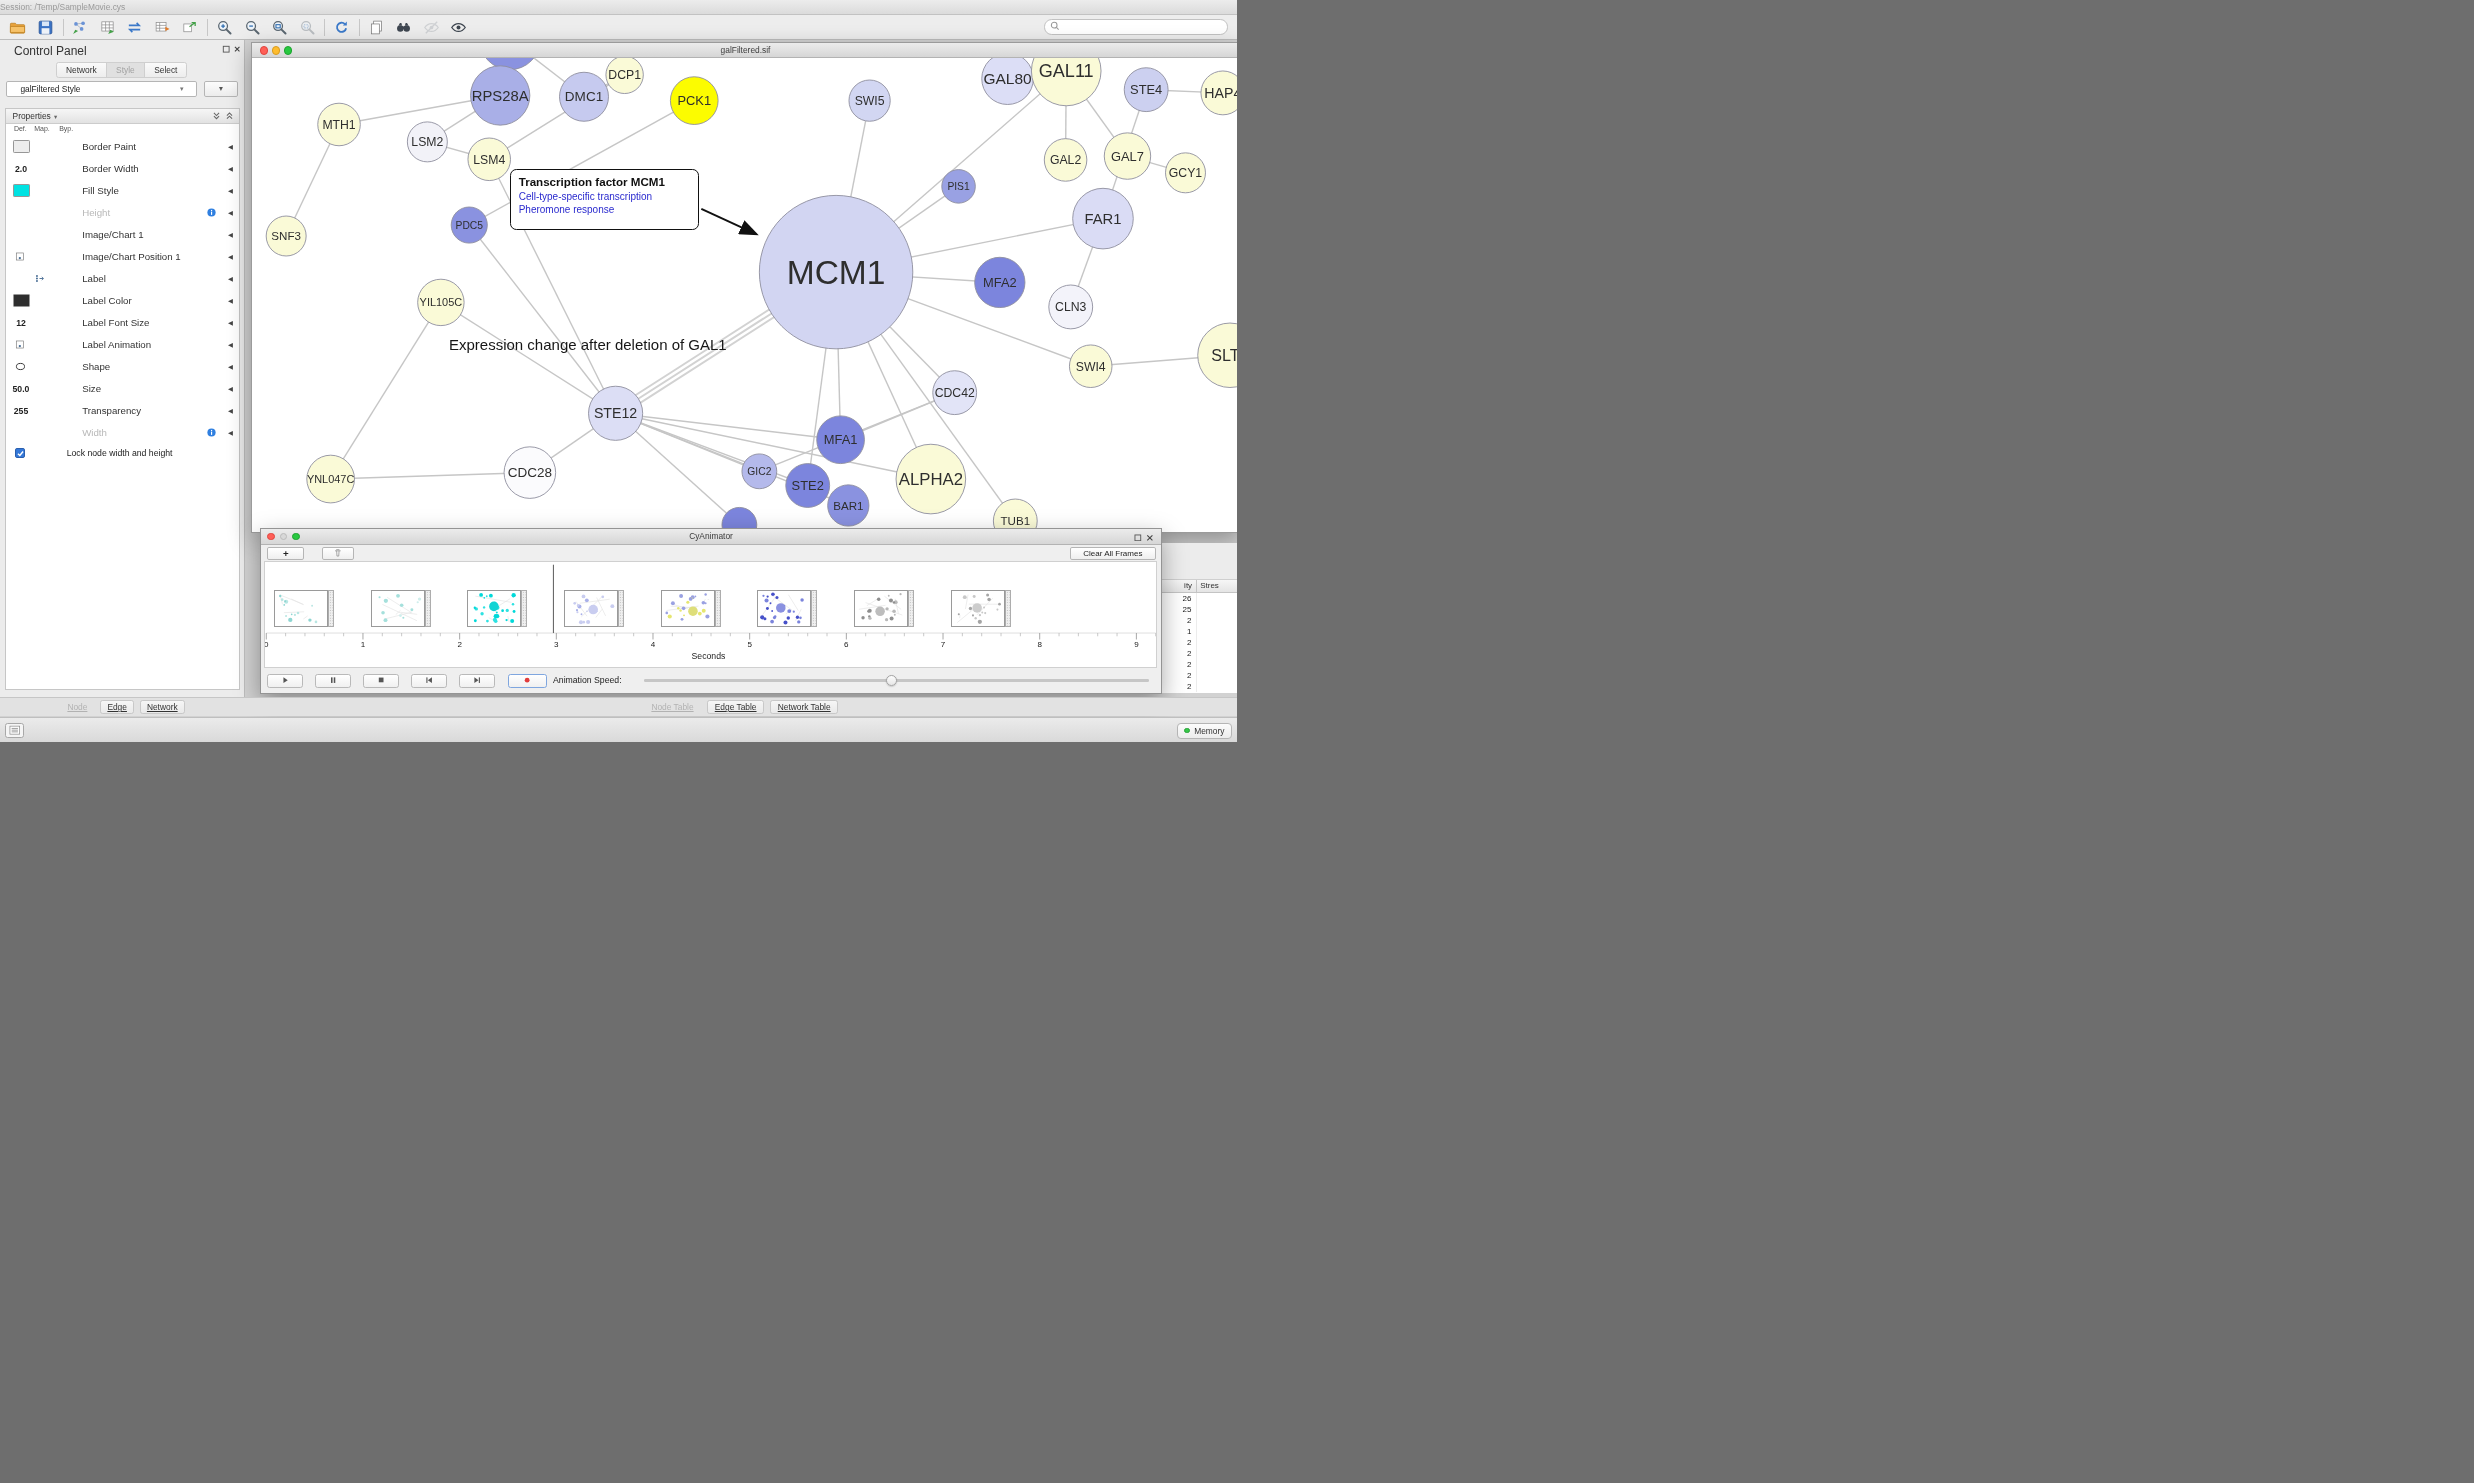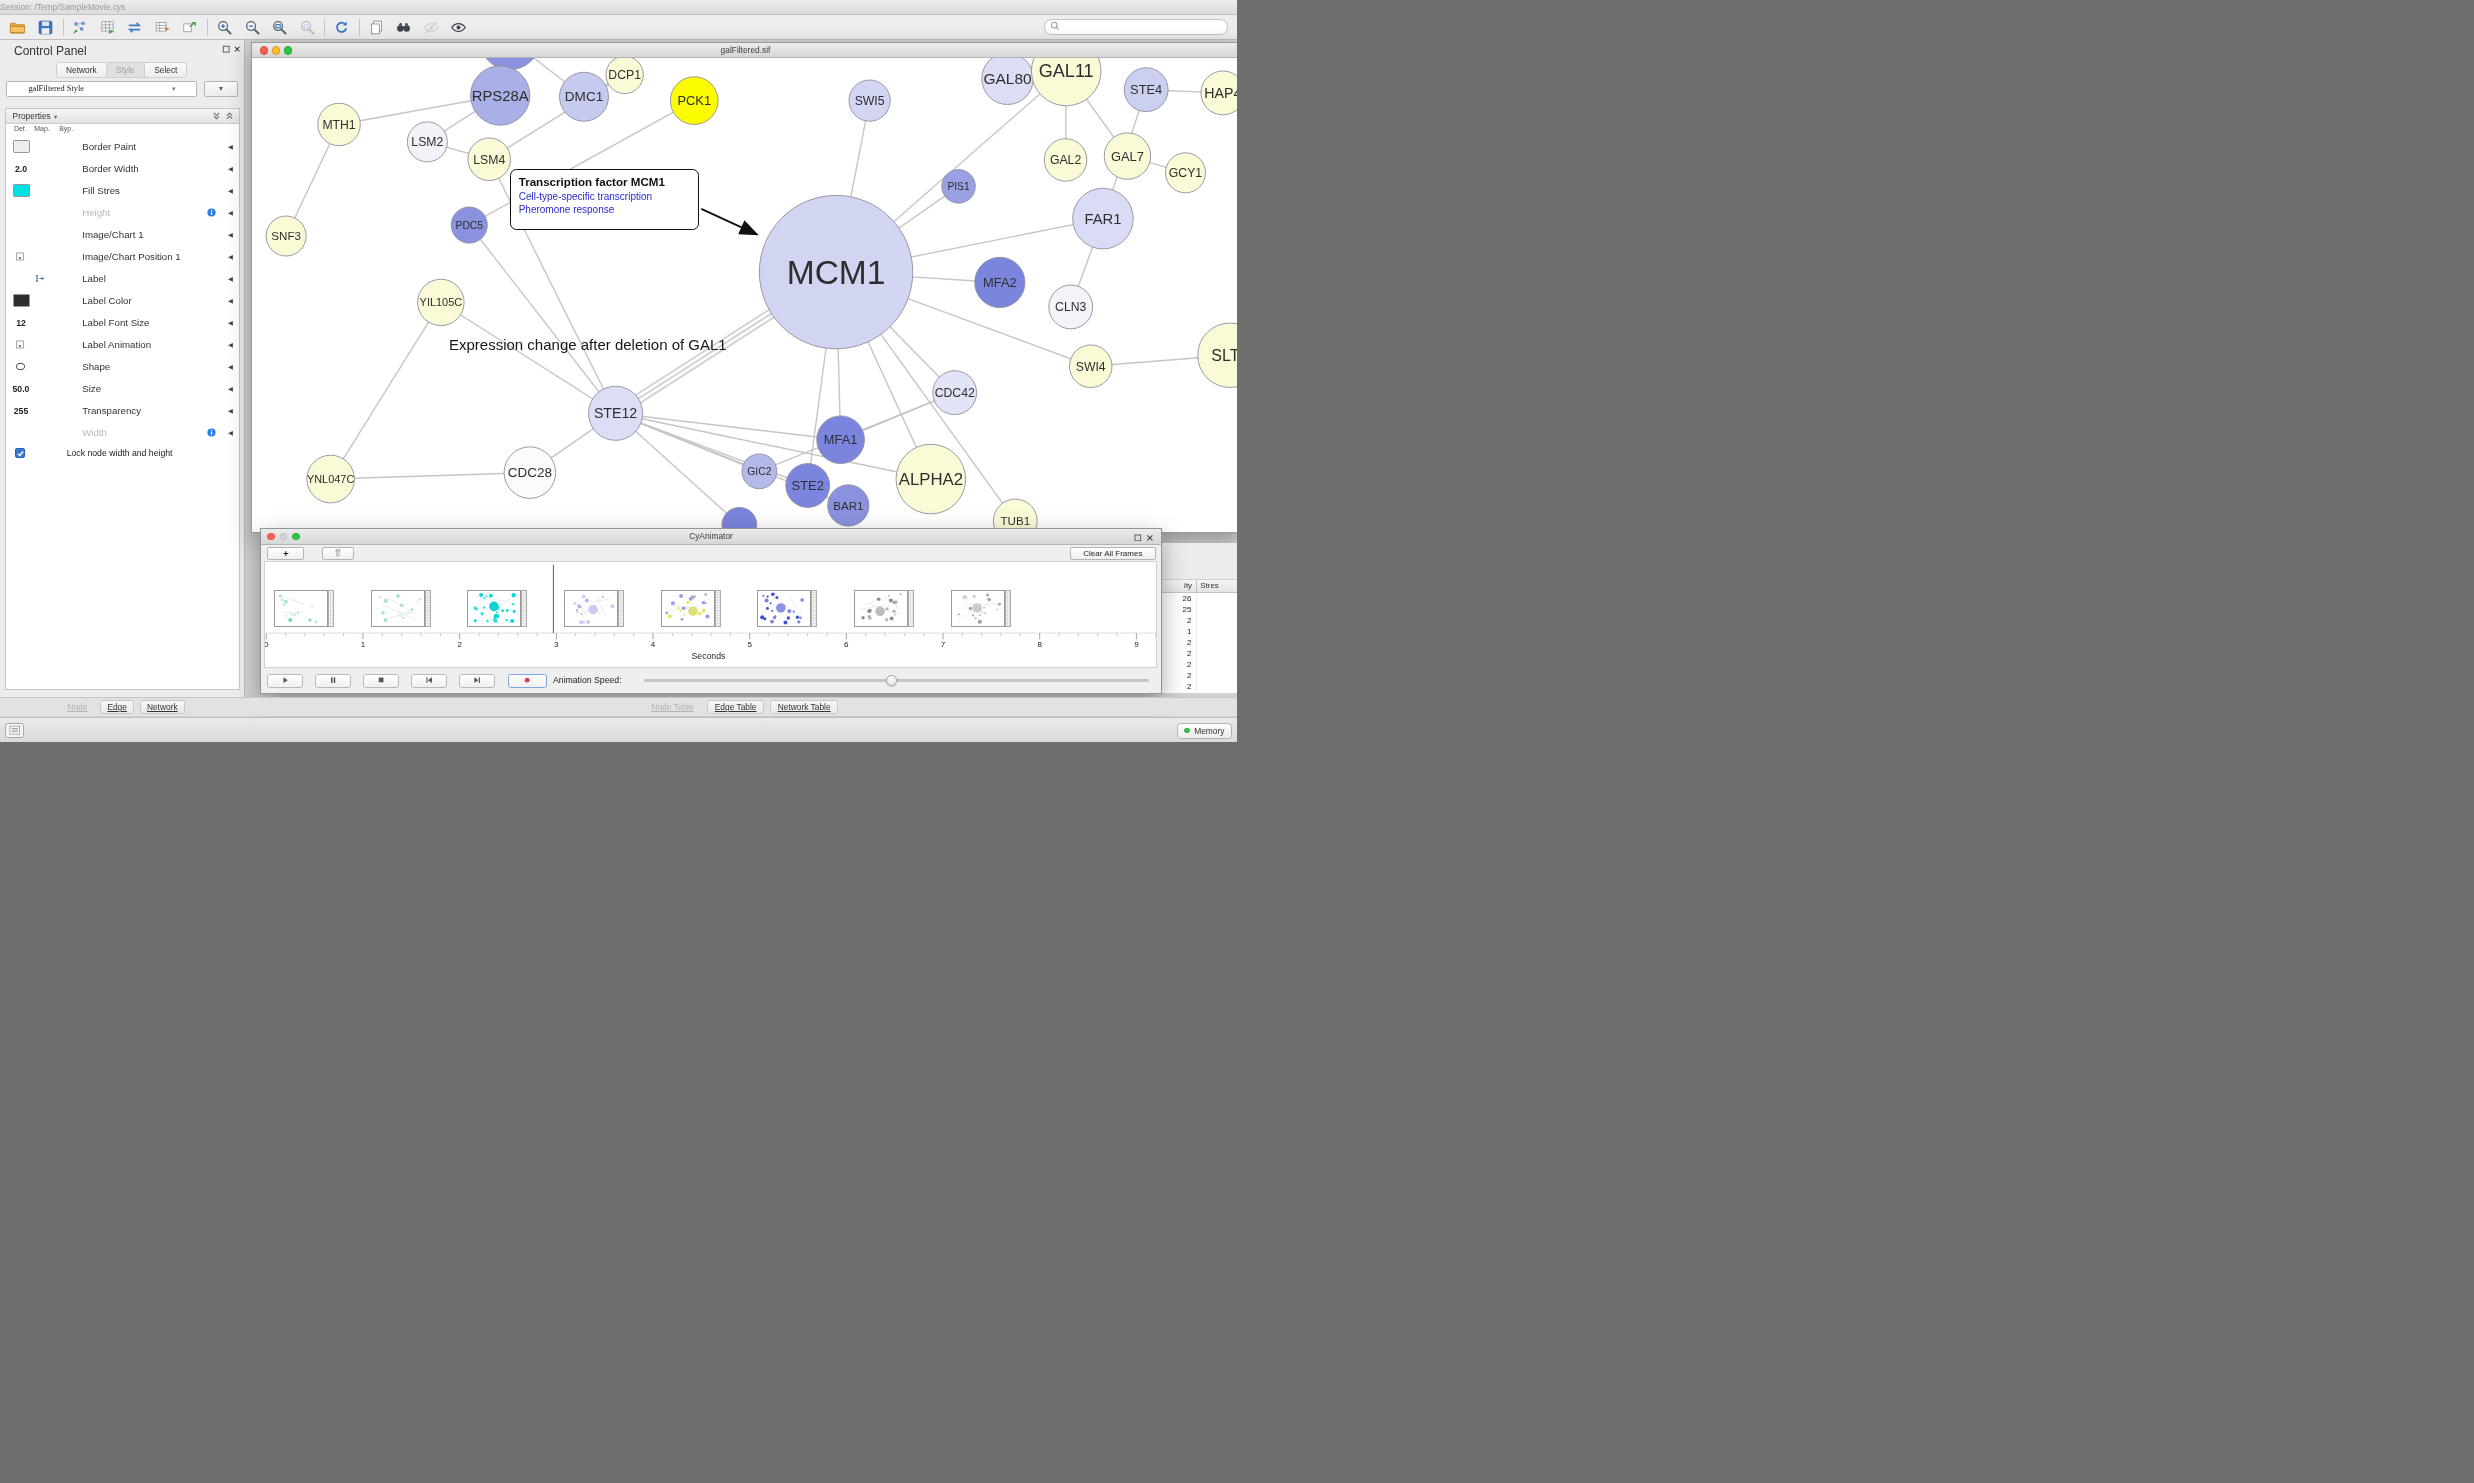--- a/index.html
+++ b/index.html
@@ -24,21 +24,21 @@
   .cp-title{position:absolute;left:14px;top:3.9px;font-size:12px;color:#333;text-align:center;}
   .cp-float{position:absolute;left:222px;top:4.5px;}
   .cp-close{position:absolute;left:233px;top:4.5px;}
   .cp-tabs{position:absolute;left:0;top:22px;width:100%;display:flex;justify-content:center;}
   .cp-tab{border:0.6px solid #cfcfcf;margin-left:-0.6px;padding:1.9px 9px;background:linear-gradient(#fafafa,#ededed);
           font-size:8.4px;color:#333;}
   .cp-tab:first-child{border-radius:2.6px 0 0 2.6px;}
   .cp-tab:last-child{border-radius:0 2.6px 2.6px 0;}
   .cp-tab.active{background:#e0e0e0;color:#a2a2a2;}
   .combo{position:absolute;left:6.4px;top:41px;width:191px;height:15.5px;background:#fff;border:0.6px solid #b5b5b5;
-         border-radius:1.9px;box-sizing:border-box;font-size:8.4px;color:#222;display:flex;align-items:center;padding:0 21px;font-family:Liberation Serif, serif;}
+         border-radius:1.9px;box-sizing:border-box;font-size:8.4px;color:#222;display:flex;align-items:center;padding:0 13px;}
   .combo span:first-child{flex:1;}
   .combo-arr{color:#777;font-size:7px;}
   .combo-opt{position:absolute;left:204px;top:41px;width:34px;height:15.5px;background:linear-gradient(#fcfcfc,#ececec);
              border:0.6px solid #b5b5b5;border-radius:1.9px;box-sizing:border-box;text-align:center;line-height:14px;color:#555;font-size:7.7px;}
   .props-card{position:absolute;left:5.2px;top:68px;width:235px;height:582px;background:#fff;border:0.6px solid #c6c6c6;box-sizing:border-box;}
   .props-header{position:relative;height:14px;background:linear-gradient(#f6f6f6,#e2e2e2);border-bottom:0.6px solid #ccc;
                 font-size:8.4px;color:#333;line-height:14px;padding-left:6.4px;}
   .ph-arr{color:#666;font-size:6.4px;margin-left:3.2px;}
   .ph-icons{position:absolute;right:5.2px;top:1.9px;display:flex;gap:3.9px;}
   .collabs{position:relative;height:11.6px;font-size:7px;color:#555;}
@@ -310,21 +310,21 @@
             <div class="plabel">Border Paint</div>
             <div class="parrow">◀</div>
           </div>
           <div class="prow">
             <div class="pval">2.0</div>
             <div class="plabel">Border Width</div>
             <div class="parrow">◀</div>
           </div>
           <div class="prow">
             <div class="pcell" style="background: rgb(0, 226, 226);"></div>
-            <div class="plabel">Fill Stres</div>
+            <div class="plabel">Fill Style</div>
             <div class="parrow">◀</div>
           </div>
           <div class="prow disabled">
             <div class="plabel">Height</div>
             <div class="pinfo"><svg width="9" height="9" viewBox="0 0 14 14">
                 <circle cx="7" cy="7" r="6.4" fill="#2f7fe0"></circle>
                 <rect x="6.2" y="5.7" width="1.8" height="5" fill="#fff"></rect>
                 <rect x="6.2" y="3" width="1.8" height="1.8" fill="#fff"></rect>
               </svg></div>
             <div class="parrow">◀</div>

